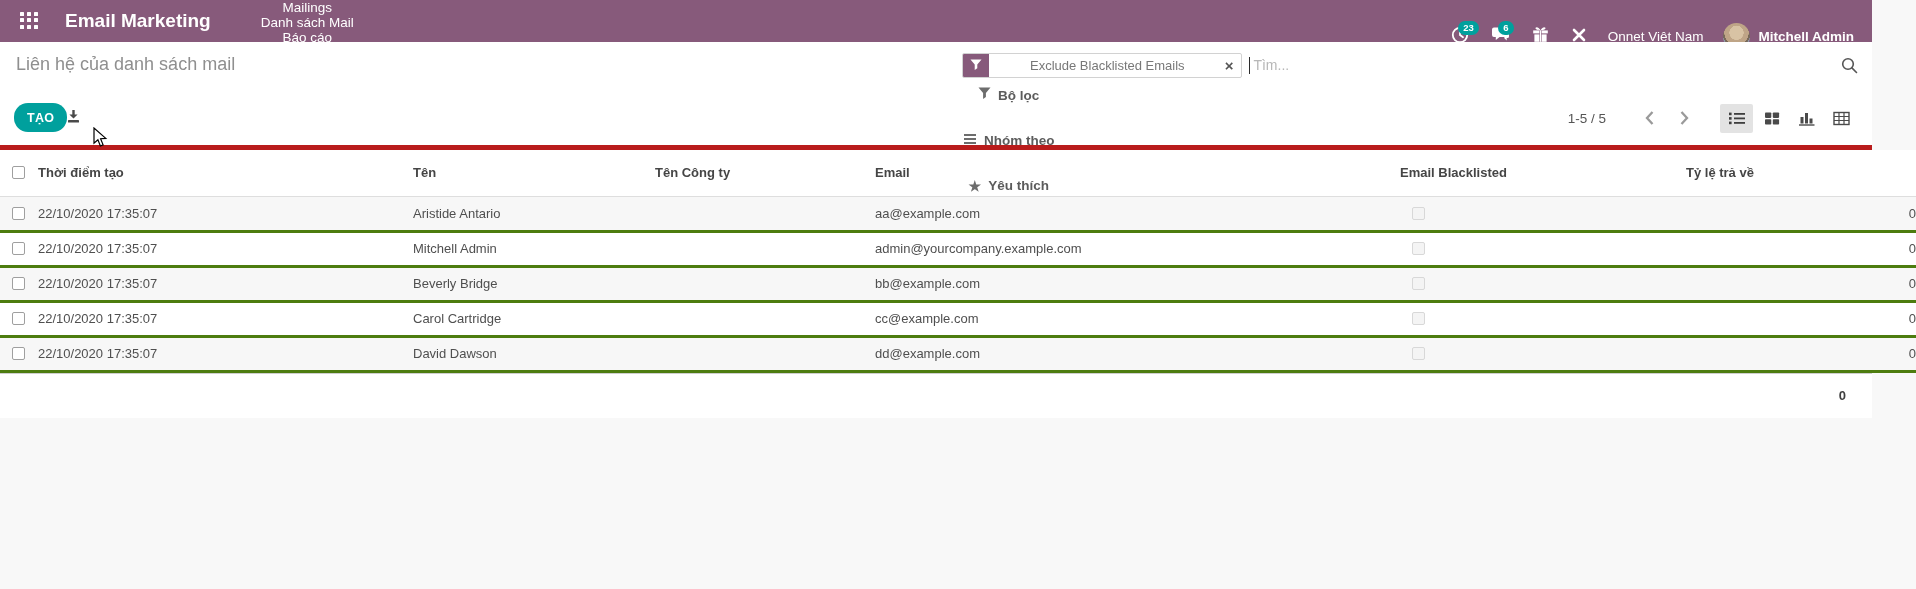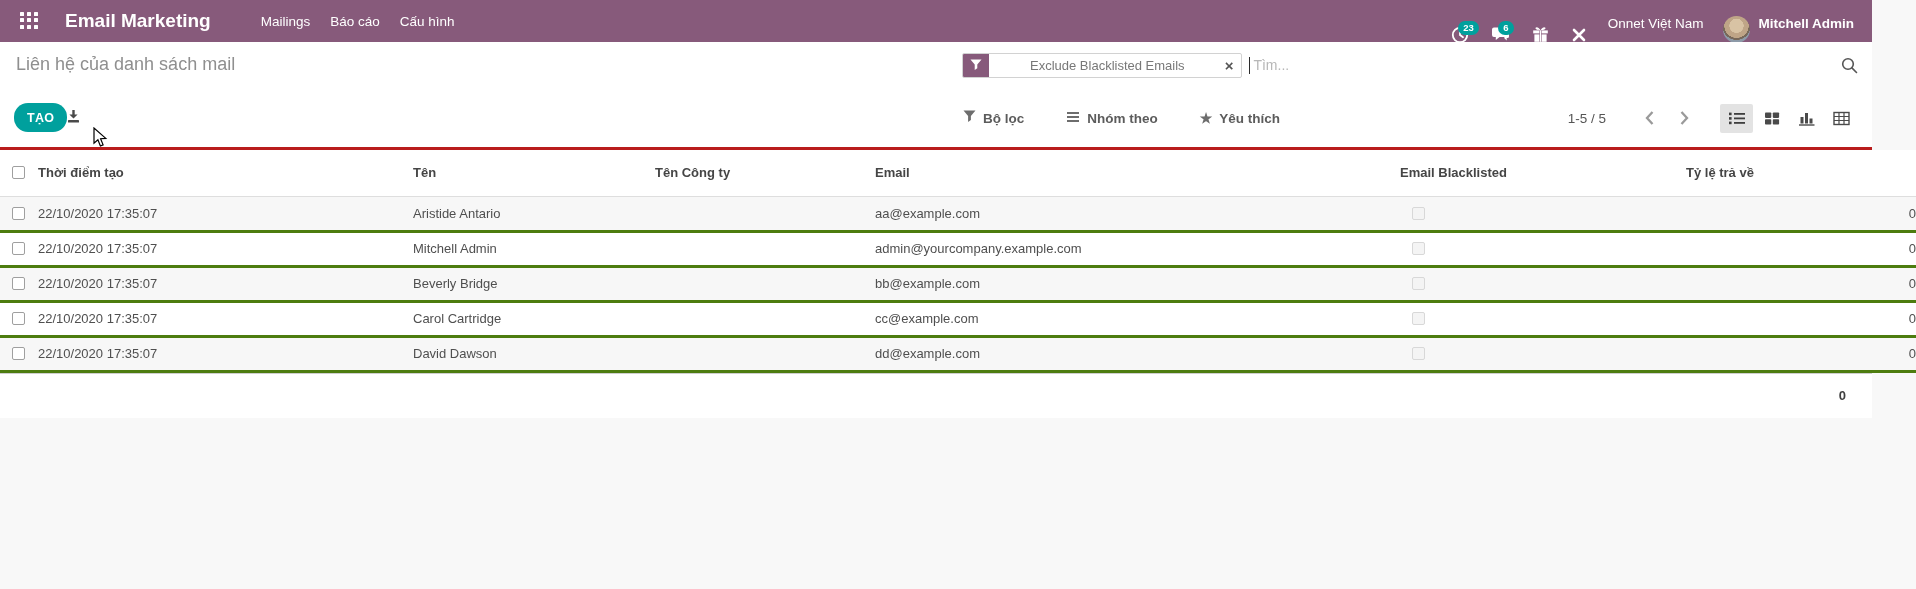--- a/index.html
+++ b/index.html
@@ -5,48 +5,48 @@
   * { margin:0; padding:0; box-sizing:border-box; }
   html,body { width:1916px; height:589px; overflow:hidden; }
   body { font-family:"Liberation Sans", sans-serif; background:#f8f8f8; }
   .page { position:relative; width:1872px; height:589px; }
 
   
   .topbar { height:42px; background:#875A7B; display:flex; align-items:center; color:#fff; padding:0 14px 0 12px; }
   .apps { width:19px; height:19px; display:grid; grid-template-columns:repeat(3,4.2px); grid-template-rows:repeat(3,4.2px); gap:2.6px; margin:0 26px 0 8px; cursor:pointer; }
   .apps i { background:#fff; border-radius:0.5px; }
   .app-title { font-size:19px; font-weight:bold; margin-right:40px; cursor:pointer; white-space:nowrap; }
-  .mainnav { display:flex; align-items:center; height:42px; }
+  .mainnav { display:flex; align-items:center; height:42px;flex-direction:column; }
   .mainnav .nav-item { font-size:13.5px; padding:0 10px; height:42px; display:flex; align-items:center; cursor:pointer; white-space:nowrap; }
-  .systray { margin-left:auto; display:flex; align-items:flex-start;margin-top:31px; }
+  .systray { margin-left:auto; display:flex; align-items:center;margin-top:31px; }
   .tray-item { position:relative; height:42px; display:flex; align-items:center; padding:0 11px; cursor:pointer; }
   .badge { position:absolute; top:5px; left:18px; background:#00A09D; color:#fff; font-size:9.5px; font-weight:bold; border-radius:9px; padding:2.5px 5.5px; line-height:1; }
   .company { font-size:13.5px; padding:0 14px 0 10px; cursor:pointer; white-space:nowrap; }
   .avatar { width:27px; height:27px; border-radius:50%; margin:0 8px 0 6px; cursor:pointer;
             background: radial-gradient(circle at 50% 36%, #d8c3a4 0 32%, #bfa587 33% 55%, #77685a 56% 64%, #8d9aa8 65% 100%); }
   .username { font-size:13.5px; font-weight:bold; padding-right:4px; cursor:pointer; white-space:nowrap; }
 
   
-  .control-panel { position:relative; height:108px; background:#fff; border-bottom:3px solid #b91c1c; }
+  .control-panel { position:relative; height:108px; background:#fff; border-bottom:5px solid #b91c1c; }
   .cp-row1 { position:relative; height:45px; display:flex; align-items:center; }
   .breadcrumb { font-size:18px; color:#8f8f8f; margin-left:16px; cursor:pointer; }
   .searchbar { position:absolute; left:962px; right:14px; top:9px; height:28px; display:flex; align-items:center; }
   .facet { display:flex; align-items:stretch; border:1px solid #d2d2d2; border-radius:2px; height:25px; background:#fff; overflow:hidden;gap:32px; }
   .facet-icon { width:26px; background:#875A7B; color:#fff; display:flex; align-items:center; justify-content:center; }
   .facet-label { padding:0 8px 0 9px; font-size:13px; color:#787878; display:flex; align-items:center; white-space:nowrap; }
   .facet-remove { padding:0 8px 0 0; color:#555; font-weight:bold; font-size:15px; display:flex; align-items:center; cursor:pointer; }
   .caret { width:1px; height:17px; background:#2b2b2b; margin-left:7px; }
   .search-placeholder { color:#b7b7b7; font-size:14px; margin-left:3px; flex:1; }
   .search-glyph { display:flex; align-items:center; cursor:pointer; padding-left:8px; }
 
   .cp-row2 { position:relative; height:62px; }
   .btn-create { position:absolute; left:14px; top:16px; height:29px; padding:0 13px; background:#00A09D; color:#fff;
                 font-weight:bold; font-size:12.5px; border:none; border-radius:14px; cursor:pointer; font-family:inherit; letter-spacing:.3px; }
   .export { position:absolute; left:66px; top:22px; cursor:pointer; }
-  .filters { position:absolute; left:963px; top:0; height:62px; display:flex; align-items:center; gap:42px; }
+  .filters { position:absolute; left:963px; top:0; height:62px; display:flex; align-items:center; gap:30px;flex-direction:column; }
   .filter-item { display:flex; align-items:center; gap:7px; font-size:13.5px; font-weight:bold; color:#5c5c5c; cursor:pointer; white-space:nowrap; }
   .filter-item .star { font-size:14px; color:#6d6d6d; line-height:1; }
   .right-tools { position:absolute; right:14px; top:0; height:62px; display:flex; align-items:center; }
   .pager-text { font-size:13.5px; color:#555; margin-right:26px; white-space:nowrap; }
   .chev { padding:0 13px; display:flex; align-items:center; cursor:pointer; }
   .switcher { display:flex; margin-left:18px; gap:2px; }
   .vbtn { width:33px; height:29px; display:flex; align-items:center; justify-content:center; cursor:pointer; border-radius:2px; }
   .vbtn.active { background:#e3e3e3; }
 
   
@@ -77,20 +77,21 @@
         <i></i>
         <i></i>
         <i></i>
         <i></i>
         <i></i>
         <i></i>
     </div>
     <div class="app-title">Email Marketing</div>
     <nav class="mainnav">
       <span class="nav-item">Mailings</span>
+      <span class="nav-item">Danh sách Mail</span>
       <span class="nav-item">Báo cáo</span>
       <span class="nav-item">Cấu hình</span>
     </nav>
     <div class="systray">
       <div class="tray-item">
         <span>
           <svg width="18" height="18" viewBox="0 0 18 18">
               <circle cx="9" cy="9" r="7.2" fill="none" stroke="#fff" stroke-width="1.8"></circle>
               <path d="M9 4.8V9l3 2.2" fill="none" stroke="#fff" stroke-width="1.8" stroke-linecap="round"></path>
             </svg>

